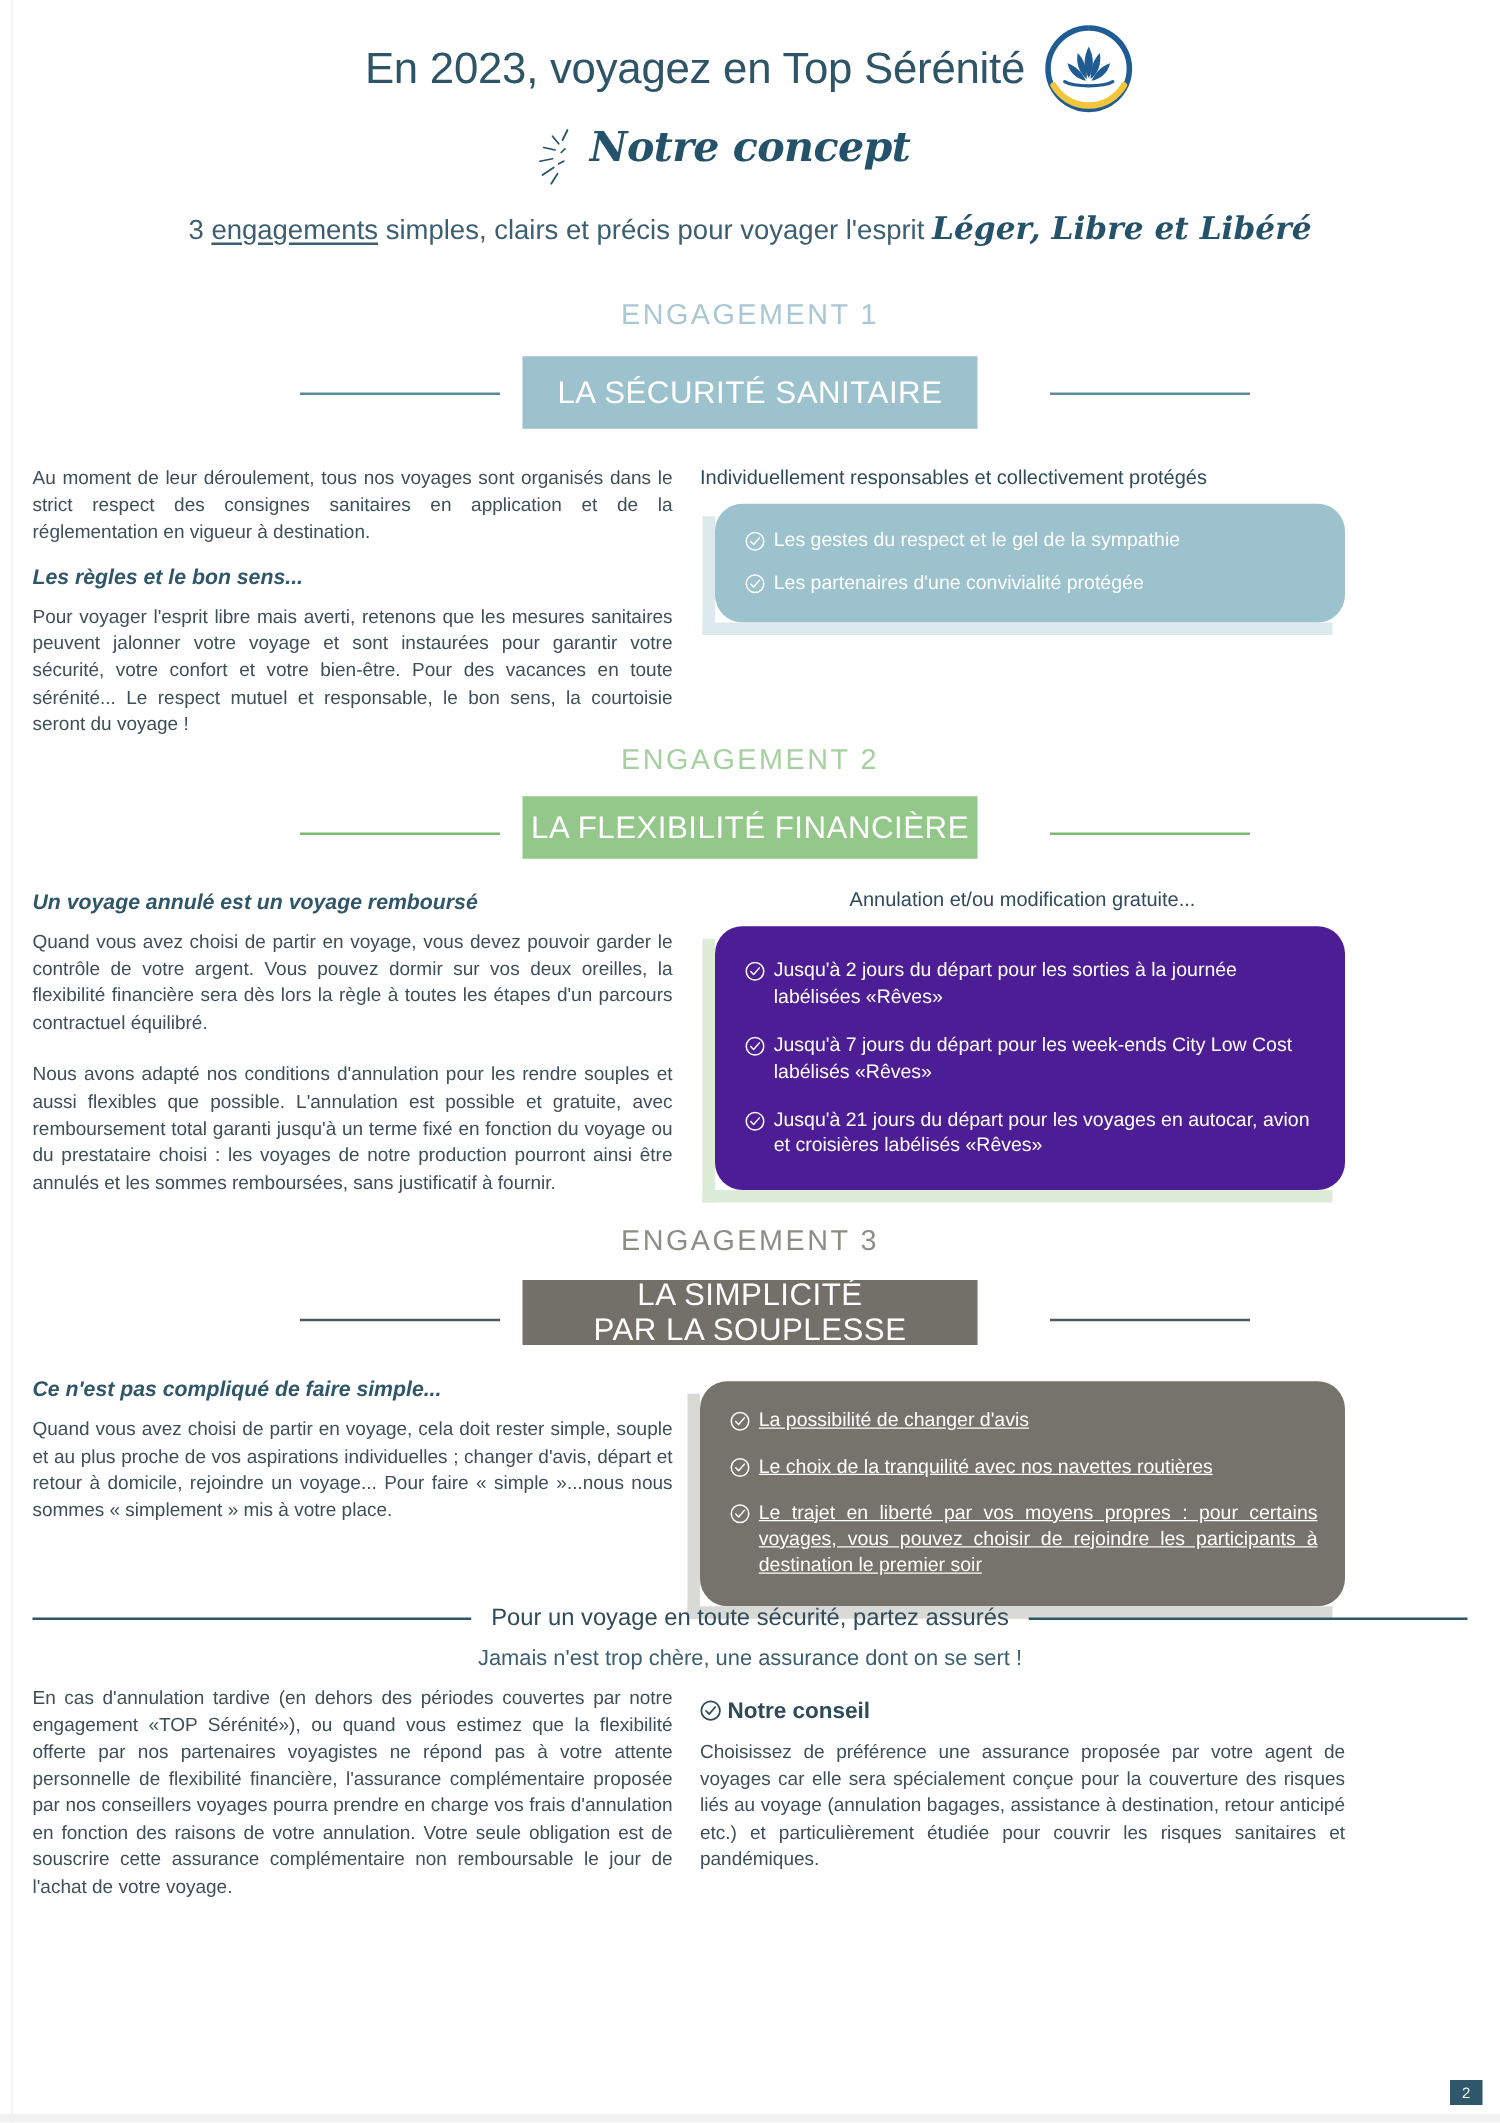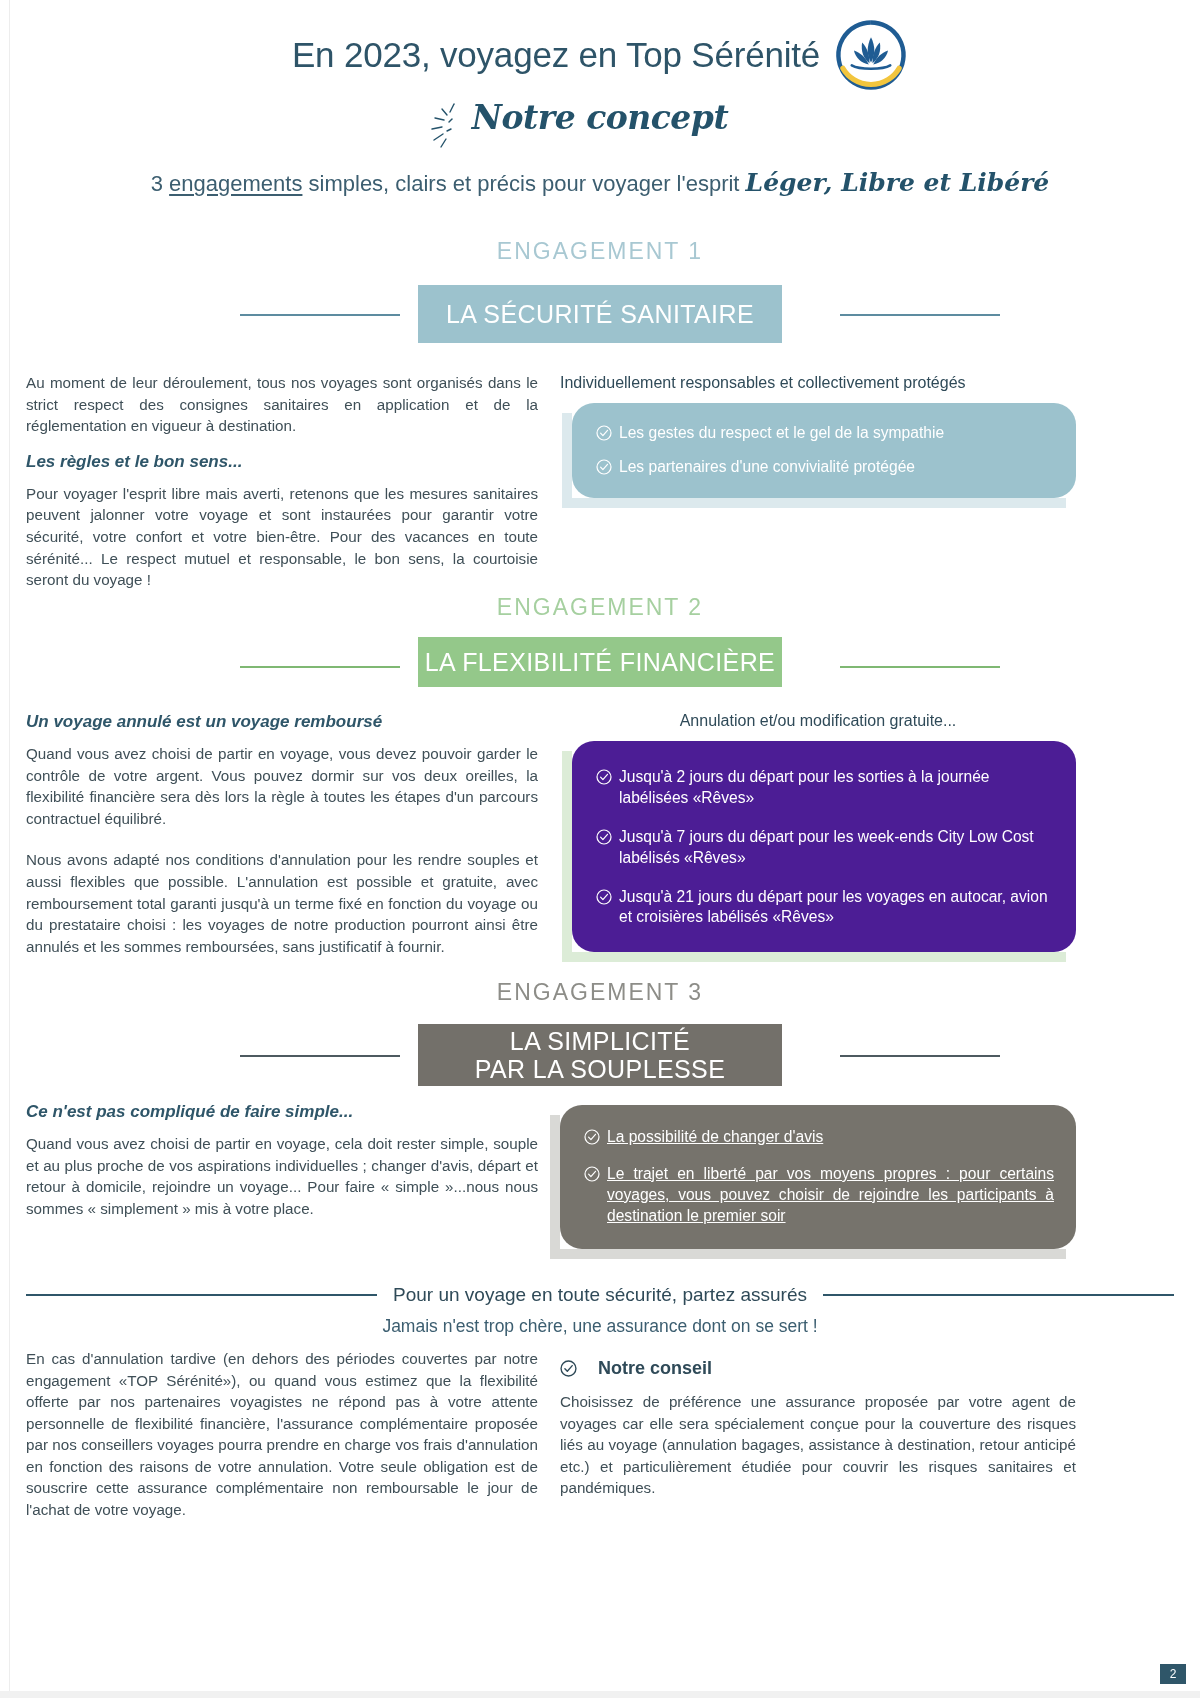--- a/index.html
+++ b/index.html
@@ -247,21 +247,21 @@
     position: absolute;
     left: 0; right: 0;
     text-align: center;
     font-size: 17.5px;
     color: #3c5e70;
   }
 
   .conseil-heading {
     display: flex;
     align-items: center;
-    gap: 21px;
+    gap: 5px;
     font-size: 18px;
     font-weight: 700;
     color: #2f4a58;
     margin-bottom: 12px;
   }
 
   .page-number {
     position: absolute;
     right: 14px;
     bottom: 14px;
@@ -402,41 +402,48 @@
         <div class="btext">Jusqu'à 21 jours du départ pour les voyages en autocar, avion et croisières labélisés «Rêves»</div>
       </div>
     </div>
   </div>
 
   <div class="eng-label c3" style="top:979px">ENGAGEMENT 3</div>
 
   <div class="eng-bar" style="top:1024px; height:62px">
     <div class="eng-rule left rule3" style="width:160px"></div>
     <div class="eng-rule right rule3" style="width:160px"></div>
-    <div class="eng-title t3" style="height:62px; flex-direction:column;">
+    <div class="eng-title t3" style="height:52px; flex-direction:column;">
       <span>LA SIMPLICITÉ</span>
       <span>PAR LA SOUPLESSE</span>
     </div>
   </div>
 
   <div class="col-left" style="top:1100px">
     <div class="sub-italic">Ce n'est pas compliqué de faire simple...</div>
     <p>Quand vous avez choisi de partir en voyage, cela doit rester simple, souple et au plus proche de vos aspirations individuelles ; changer d'avis, départ et retour à domicile, rejoindre un voyage... Pour faire « simple »...nous nous sommes « simplement » mis à votre place.</p>
   </div>
 
   <div class="col-right" style="top:1105px">
     <div class="bullet-panel p3" style="padding-top:22px; padding-bottom:22px;text-decoration:underline;">
       <div class="shadow-edge"></div>
       <div class="shadow-bottom"></div>
       <div class="bullet" style="margin-bottom:16px">
         <svg class="check" viewBox="0 0 16 16">
           <circle cx="8" cy="8" r="7" fill="none" stroke="#ffffff" stroke-width="1.2"></circle>
           <path d="M4.6 8.2 L6.9 10.6 L11.5 5.3" fill="none" stroke="#ffffff" stroke-width="1.2" stroke-linecap="round" stroke-linejoin="round"></path>
         </svg>
         <div class="btext">La possibilité de changer d'avis</div>
+      </div>
+      <div class="bullet" style="margin-bottom:16px">
+        <svg class="check" viewBox="0 0 16 16">
+          <circle cx="8" cy="8" r="7" fill="none" stroke="#ffffff" stroke-width="1.2"></circle>
+          <path d="M4.6 8.2 L6.9 10.6 L11.5 5.3" fill="none" stroke="#ffffff" stroke-width="1.2" stroke-linecap="round" stroke-linejoin="round"></path>
+        </svg>
+        <div class="btext">Le choix de la tranquilité avec nos navettes routières</div>
       </div>
       <div class="bullet">
         <svg class="check" viewBox="0 0 16 16">
           <circle cx="8" cy="8" r="7" fill="none" stroke="#ffffff" stroke-width="1.2"></circle>
           <path d="M4.6 8.2 L6.9 10.6 L11.5 5.3" fill="none" stroke="#ffffff" stroke-width="1.2" stroke-linecap="round" stroke-linejoin="round"></path>
         </svg>
         <div class="btext justify">Le trajet en liberté par vos moyens propres : pour certains voyages, vous pouvez choisir de rejoindre les participants à destination le premier soir</div>
       </div>
     </div>
   </div>

